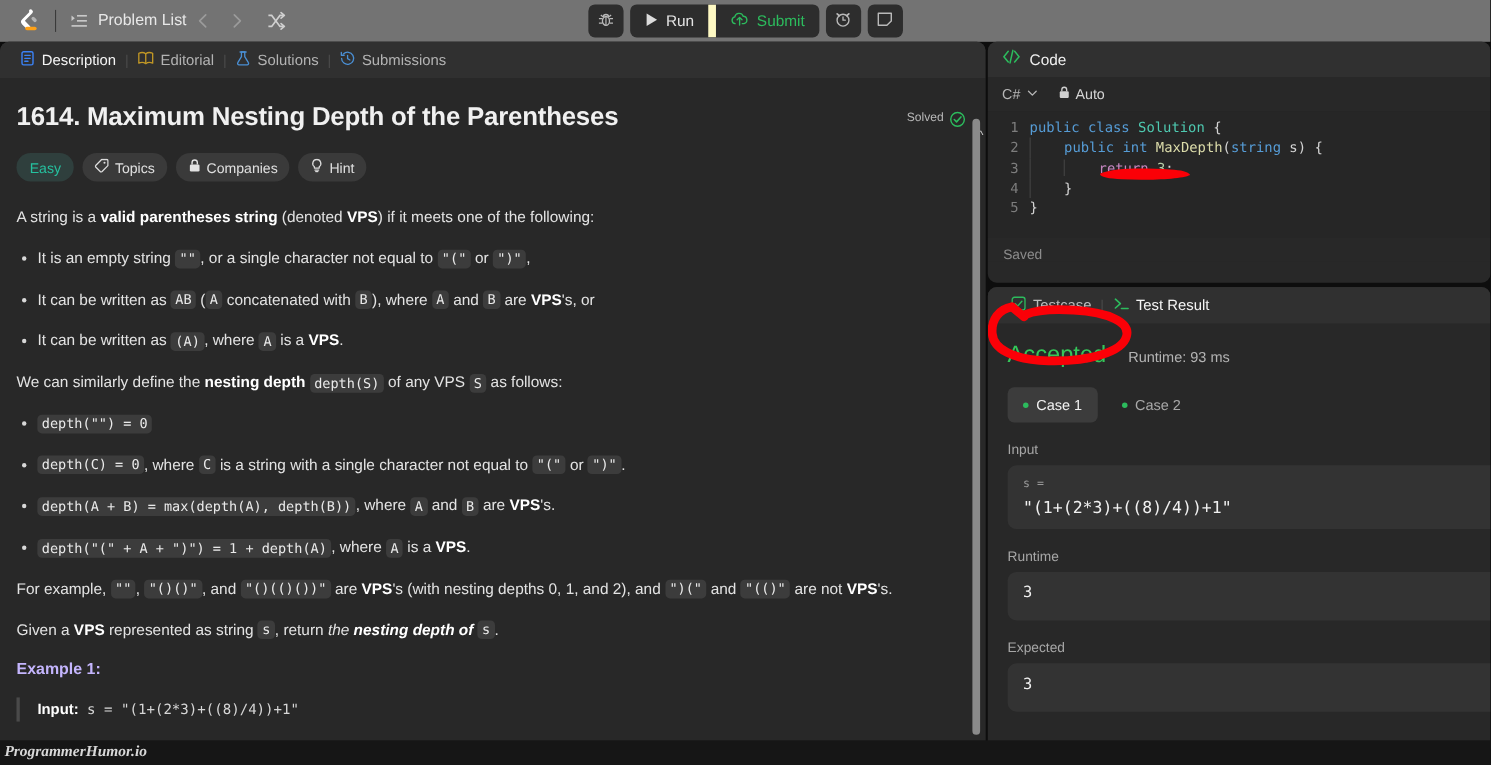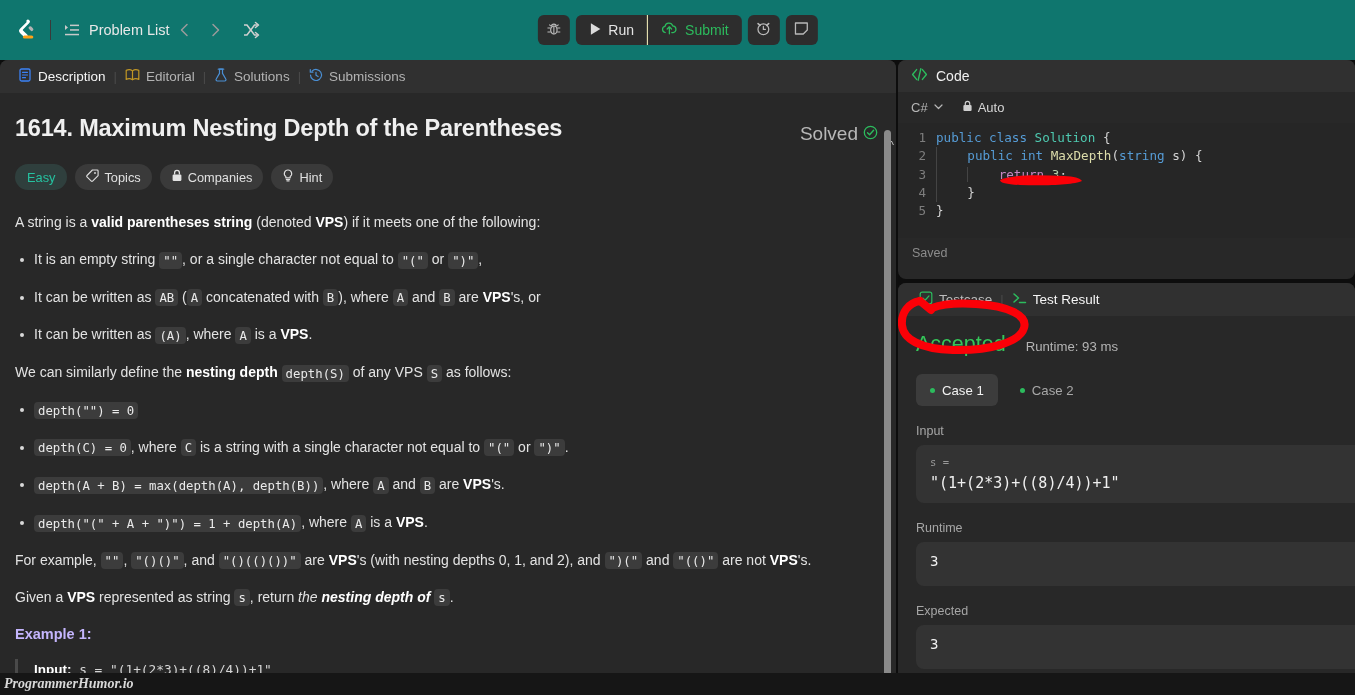--- a/index.html
+++ b/index.html
@@ -6,58 +6,58 @@
   html, body {
     width: 1355px; height: 695px;
     background: #0a0a0a;
     font-family: "Liberation Sans", sans-serif;
     overflow: hidden;
   }
   .app { position: relative; width: 1355px; height: 695px; background: #0d0d0d; }
 
   
   .topnav {
-    height: 60px; background: #0f766e;
+    height: 38px; background: #737373;
     display: flex; align-items: center; position: relative;
   }
   .nav-left { display: flex; align-items: center; gap: 0; padding-left: 12px; }
   .logo { width: 26px; height: 26px; display:flex; align-items:center; justify-content:center; }
   .nav-div { width:1px; height:20px; background:#3a3a3a; margin:0 12px; }
   .plist { display:flex; align-items:center; gap:9px; color:#e8e8e8; font-size:14.5px; cursor:pointer;}
   .plist-icon { width:17px;height:17px;display:flex;align-items:center;justify-content:center;}
   .navarrow { width:30px;height:30px;display:flex;align-items:center;justify-content:center;color:#9b9b9b;font-size:17px;cursor:pointer;}
   .shuffle { width:30px;height:30px;display:flex;align-items:center;justify-content:center;margin-left:6px;cursor:pointer;}
 
   .nav-center { position:absolute; left:50%; transform:translateX(-50%); display:flex; align-items:center; gap:6px; }
   .tb-btn {
     background:#2d2d2d; border-radius:6px; height:30px;
     display:flex; align-items:center; justify-content:center; gap:7px;
     color:#e4e4e4; font-size:14px; cursor:pointer;
   }
   .tb-group { display:flex; background:#2d2d2d; border-radius:6px; overflow:hidden; height:30px; }
   .tb-seg { display:flex; align-items:center; justify-content:center; gap:7px; padding:0 13px; cursor:pointer; color:#e4e4e4; font-size:14px; }
-  .tb-seg + .tb-seg { border-left:1px solid #fef9c3; }
+  .tb-seg + .tb-seg { border-left:7px solid #fef9c3; }
   .tb-sq { width:32px; }
   .submit-txt { color:#2cbb5d; }
 
   
   .main { display:flex; height:650px; padding:0; gap:0; }
   .leftpane { width:1057px; background:#282828; border-radius:8px; margin:0 2px 0 0; position:relative; overflow:hidden; }
   .rightpane { width:457px; display:flex; flex-direction:column; gap:4px; }
 
   
   .ltabs { height:33px; background:#303030; display:flex; align-items:center; padding:0 10px; gap:0; }
   .ltab { display:flex; align-items:center; gap:6px; font-size:13.5px; padding:0 8px; cursor:pointer; color:#b3b3b3; }
   .ltab.active { color:#f5f5f5; }
   .tsep { color:#4a4a4a; font-size:13px; }
 
   .lbody { padding: 22px 18px 0 15px; height: 617px; overflow:hidden; position:relative; background:#282828;}
   .ptitle { color:#f0f0f0; font-size:23.5px; font-weight:600; letter-spacing:-0.2px; }
   .titlerow { display:flex; align-items:flex-start; justify-content:space-between; }
-  .solved { display:flex; align-items:flex-start; gap:5px; color:#b8b8b8; font-size:19px; padding-top:8px;}
+  .solved { display:flex; align-items:flex-start; gap:5px; color:#b8b8b8; font-size:11px; padding-top:8px;}
   .badges { display:flex; gap:8px; margin-top:19px; align-items:center;}
   .badge { background:#3a3a3a; border-radius:21px; height:26px; display:flex; align-items:center; gap:5px; padding:0 11px; font-size:12.8px; color:#e0e0e0; cursor:pointer;}
   .badge.easy { background:#2f3f3d; color:#25c2a0; padding:0 12px;}
   .desc { margin-top:22px; color:#e3e3e3; font-size:14px; line-height:1.5; }
   .desc p { margin-bottom: 16px; }
   ul.dl { list-style:none; margin:0 0 16px 0; }
   ul.dl li { position:relative; padding-left:19px; margin-bottom:16px; line-height:1.55; }
   ul.dl li:before { content:""; position:absolute; left:5px; top:9px; width:4px; height:4px; border-radius:50%; background:#d8d8d8; }
   code.ic {
     font-family:"DejaVu Sans Mono", monospace; font-size:12.3px;

